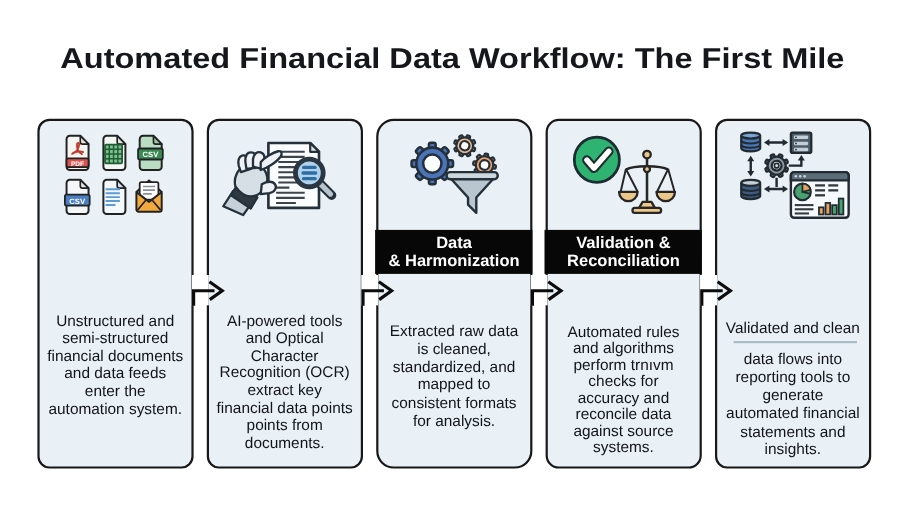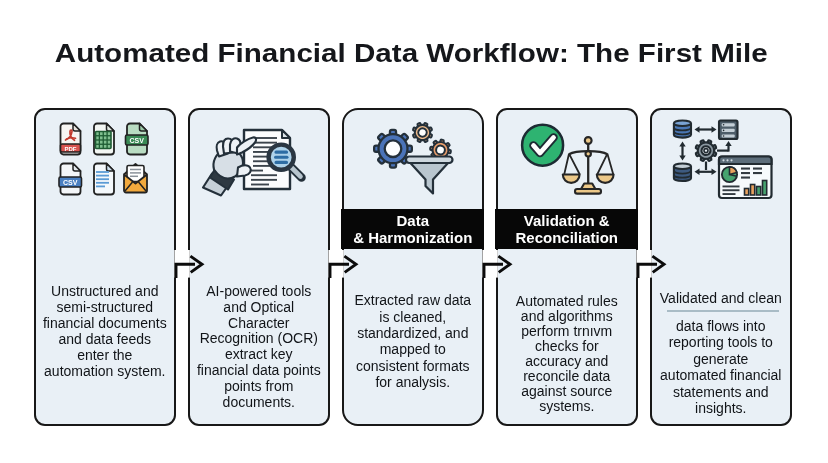--- a/index.html
+++ b/index.html
@@ -156,21 +156,21 @@
 <g stroke="#24303a" stroke-width="2.2" stroke-linejoin="round">
  <path d="M66 52.5 L104.5 52.5 L89 69.5 L89 83.5 L81.5 76 L81.5 69.5 Z" fill="#b9c6cf"></path>
  <rect x="62" y="46.5" width="46.5" height="6.5" rx="3.2" fill="#cdd7de"></rect>
 </g>
 </svg></div>
   <div class="hdr">
       <span>Data<br>&amp; Harmonization</span>
     </div>
   <div class="body b3">Extracted raw data<br>is cleaned,<br>standardized, and<br>mapped to<br>consistent formats<br>for analysis.</div>
 </div>
-<div class="card" style="left:495.7px;">
+<div class="card" style="left:495.7px;border-radius:12px;">
   <div class="iconarea"><svg width="138" height="99.5" viewBox="0 0 138 99.5">
 <g>
  <circle cx="44.6" cy="35.2" r="20.5" fill="#2eb371" stroke="#1d2b33" stroke-width="2.5"></circle>
  <path d="M35.5 35.5 l6.5 7.5 l13.5 -15.5" fill="none" stroke="#1d2b33" stroke-width="8.6" stroke-linecap="round" stroke-linejoin="round"></path>
  <path d="M35.5 35.5 l6.5 7.5 l13.5 -15.5" fill="none" stroke="#ffffff" stroke-width="4.8" stroke-linecap="round" stroke-linejoin="round"></path>
  <g stroke="#262626" stroke-width="2.3" fill="none">
   <path d="M90.2 33 v42"></path>
   <path d="M71 44.2 c7 -4.2 31.4 -4.2 38.4 0"></path>
   <path d="M71 43.7 L66.2 64.5 M71 43.7 L81.8 64.5" stroke-width="1.8"></path>
   <path d="M109.4 43.7 L99.2 64.5 M109.4 43.7 L115.3 64.5" stroke-width="1.8"></path>

